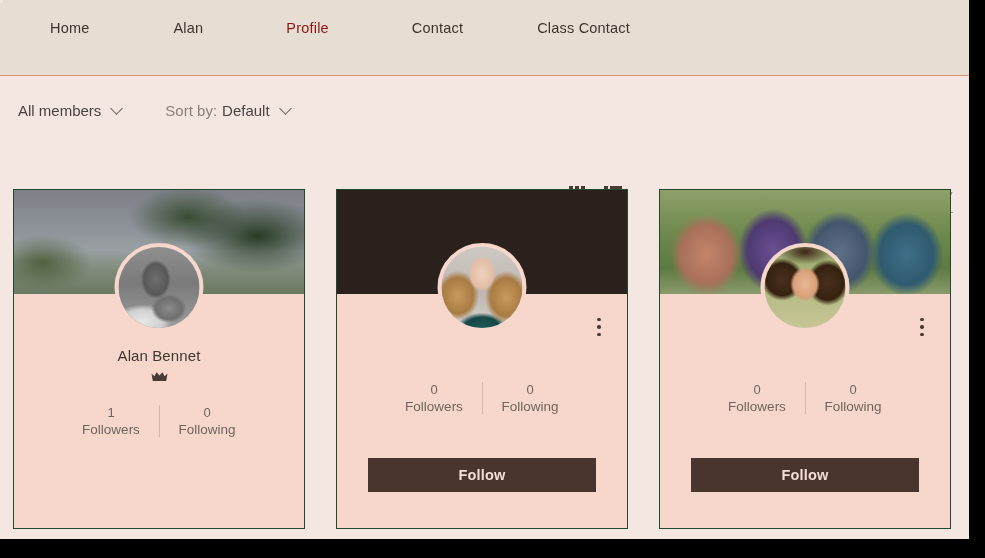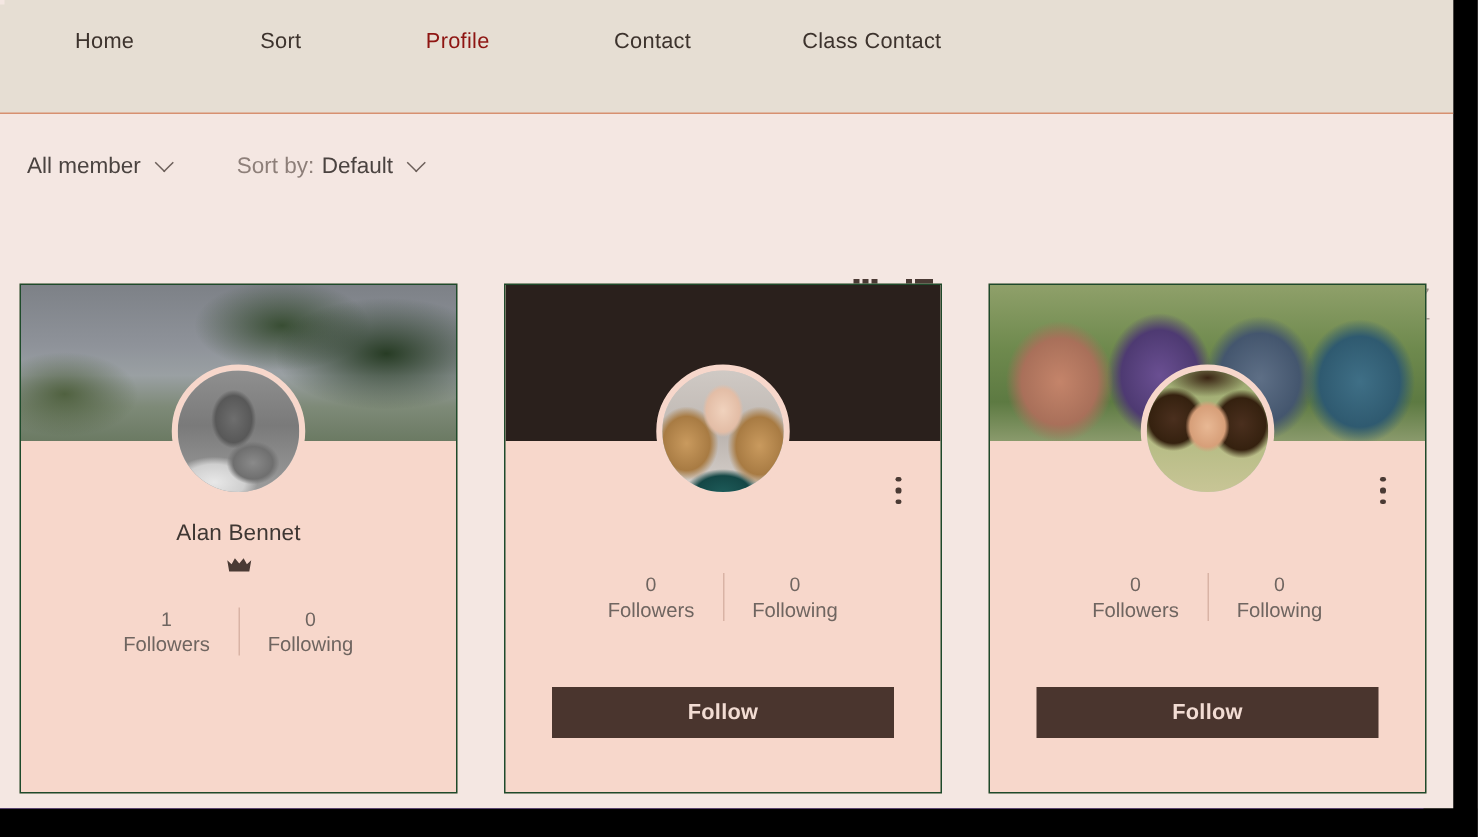--- a/index.html
+++ b/index.html
@@ -9,21 +9,21 @@
     height: 558px;
     overflow: hidden;
     background: #000000;
     font-family: "Liberation Sans", sans-serif;
   }
 
   #viewport {
     position: relative;
     width: 949px;
     height: 558px;
-    background: #6d28d9;
+    background: #0c4a6e;
   }
 
   
   #page {
     position: absolute;
     left: 0;
     top: 0;
     width: 969px;
     height: 539px;
     background: #f4e7e2;
@@ -353,32 +353,32 @@
 </head>
 <body>
 
 <div id="viewport">
 
   <div id="page">
 
     <nav id="nav">
       <ul id="nav-list">
         <li class="nav-item nav-slot-0">Home</li>
-        <li class="nav-item nav-slot-1">Sort</li>
+        <li class="nav-item nav-slot-1">Alan</li>
         <li class="nav-item active nav-slot-2">Profile</li>
         <li class="nav-item nav-slot-3">Contact</li>
         <li class="nav-item nav-slot-4">Class Contact</li>
       </ul>
     </nav>
 
     <div id="toolbar">
 
       <div id="filters">
         <div class="filter">
-          <span class="filter-text">All member</span>
+          <span class="filter-text">All members</span>
           <span class="chev"></span>
         </div>
         <div class="filter" id="filter-sort">
           <span class="filter-label">Sort by:</span>
           <span class="filter-text">Default</span>
           <span class="chev"></span>
         </div>
       </div>
 
       <div id="view-toggles">

